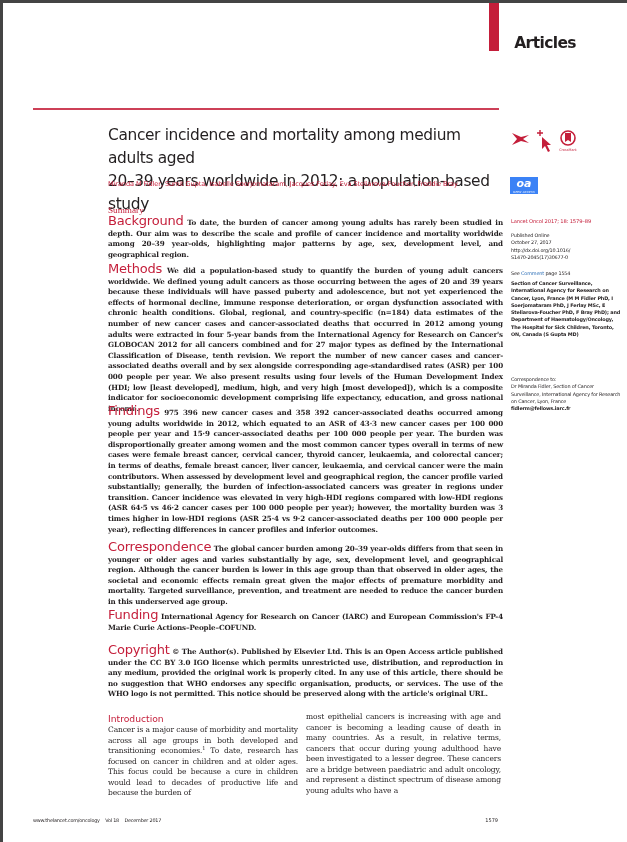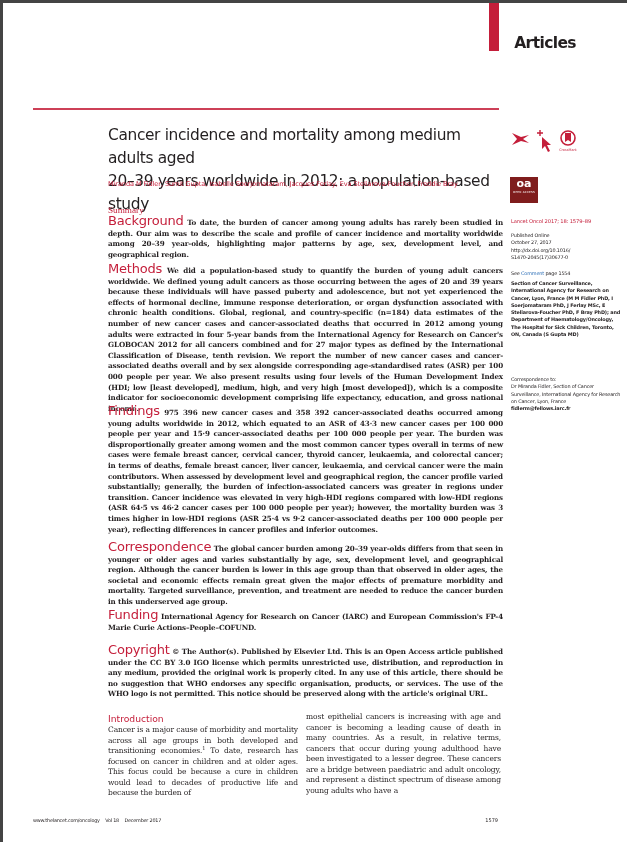--- a/index.html
+++ b/index.html
@@ -23,22 +23,22 @@
     font-family: "DejaVu Sans", sans-serif; font-size: 15.4px; line-height: 23px;
     color: #231f20; letter-spacing: -0.35px;
   }
   .authors {
     position: absolute; left: 108px; top: 180px; width: 400px;
     font-family: "DejaVu Sans", sans-serif; font-size: 6.6px;
     color: #c41e3a; letter-spacing: -0.1px; white-space: nowrap;
   }
   .icons { position: absolute; left: 511px; top: 127px; width: 80px; height: 30px; }
   .oa-badge {
-    position: absolute; left: 510px; top: 177px; width: 28px; height: 26px; background: #7f1d1d;
-    color: #fff; font-family: "DejaVu Sans", sans-serif; text-align: center;
+    position: absolute; left: 510px; top: 177px; width: 28px; height: 17px; background: #3b82f6;
+    color: #fff; font-family: "DejaVu Sans", sans-serif; text-align: center; font-style: italic;
   }
   .oa-badge .oa { display: block; font-size: 11px; font-weight: bold; line-height: 13px; }
   .oa-badge .oa-sub { display: block; font-size: 2.8px; line-height: 4px; letter-spacing: .2px; }
 
   .summary-head {
     position: absolute; left: 108px; top: 205px;
     font-family: Liberation Serif, serif; font-size: 9.2px; color: #c41e3a;
   }
   .abstract { position: absolute; left: 108px; width: 395px; font-size: 7.15px; line-height: 10.6px; font-weight: bold; text-align: justify; letter-spacing: -0.12px; }
   .abstract .lbl { font-family: "DejaVu Sans", sans-serif; font-weight: normal; color: #c41e3a; font-size: 13px; letter-spacing: -0.2px; }

